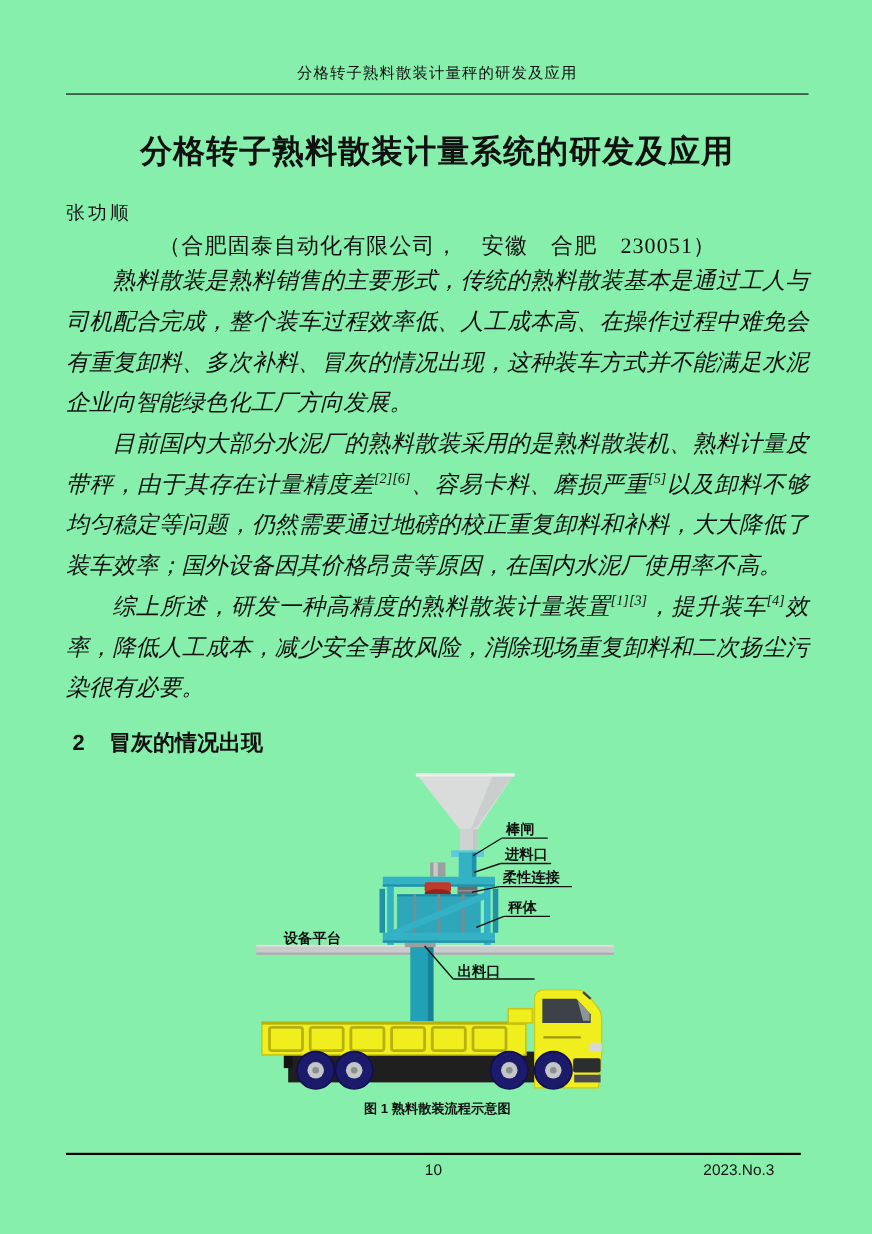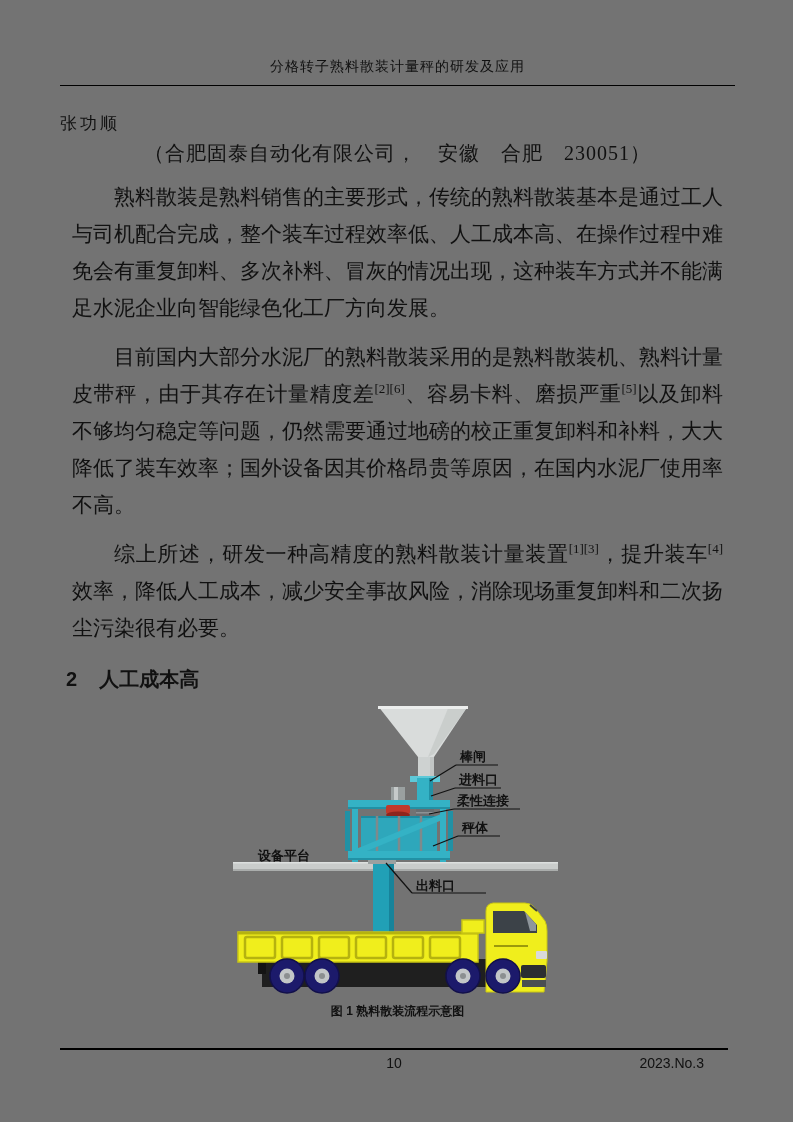--- a/index.html
+++ b/index.html
@@ -1,19 +1,19 @@
 <!DOCTYPE html>
 <html style="--funnel_gray: #d9dcdb; --funnel_shade: #c2c6c5; --machine_teal: #34b2c5; --machine_teal_dark: #2191a5; --machine_teal_light: #5ec9d8; --chute_teal: #21a0b6; --chute_dark: #17839a; --platform_gray: #c9cccb; --steel_gray: #9aa0a0; --valve_red: #c0392b; --valve_red_dark: #8e251d; --truck_yellow: #f0ee1c; --truck_yellow_dark: #b5b20f; --chassis_black: #1f1f1f; --window_dark: #3c4248; --tire_navy: #1c1a6b; --hub_gray: #c2c6c7;"><head>
 <meta charset="utf-8">
 <style>
   html,body{margin:0;padding:0;background:#fff;}
   .page{
     position:relative;
     width:793px;height:1122px;
-    background:#737373;
+    background:#86efac;
     overflow:hidden;
     font-family:"Liberation Serif","DejaVu Serif",serif;
     color:#111;
   }
   .column{position:absolute;left:60px;top:0;width:675px;}
 
   
   .running-head{
     margin-top:58px;
     text-align:center;
@@ -52,25 +52,26 @@
     padding-left:6px;
     font-family:"Liberation Sans","DejaVu Sans",sans-serif;
     font-weight:bold;
     font-size:20px;
     line-height:28px;
   }
   .sec-num{display:inline-block;margin-right:22px;}
 
   
   .body-p{
-    margin:12px;
+    margin:0;
     font-size:21px;
     line-height:37px;
     text-align:justify;
     text-indent:2em;
+    font-style:italic;
   }
   .body-p sup{
     font-size:13px;
     line-height:0;
     vertical-align:super;
   }
 
   
   .fig{margin:2px 0 0 0;text-align:center;}
   .fig svg{display:block;margin:0 auto;}
@@ -120,32 +121,33 @@
   .footer-issue{position:absolute;right:24px;top:0;}
 </style>
 </head>
 <body>
 
 <div class="page">
   <div class="column">
 
     <div class="running-head">分格转子熟料散装计量秤的研发及应用</div>
 
+    <div class="art-title">分格转子熟料散装计量系统的研发及应用</div>
 
     <div class="art-author">张功顺</div>
 
     <div class="art-affil">（合肥固泰自动化有限公司，　安徽　合肥　230051）</div>
 
 
     <p class="body-p">熟料散装是熟料销售的主要形式，传统的熟料散装基本是通过工人与司机配合完成，整个装车过程效率低、人工成本高、在操作过程中难免会有重复卸料、多次补料、冒灰的情况出现，这种装车方式并不能满足水泥企业向智能绿色化工厂方向发展。</p>
     <p class="body-p">目前国内大部分水泥厂的熟料散装采用的是熟料散装机、熟料计量皮带秤，由于其存在计量精度差<sup>[2][6]</sup>、容易卡料、磨损严重<sup>[5]</sup>以及卸料不够均匀稳定等问题，仍然需要通过地磅的校正重复卸料和补料，大大降低了装车效率；国外设备因其价格昂贵等原因，在国内水泥厂使用率不高。</p>
     <p class="body-p">综上所述，研发一种高精度的熟料散装计量装置<sup>[1][3]</sup>，提升装车<sup>[4]</sup>效率，降低人工成本，减少安全事故风险，消除现场重复卸料和二次扬尘污染很有必要。</p>
 
     <h2 class="sec">
-      <span class="sec-num">2</span><span>人工成本高</span>
+      <span class="sec-num">2</span><span>冒灰的情况出现</span>
     </h2>
 
     <figure class="fig" style="margin:2px 0 0 0">
       <svg width="340" height="298" viewBox="0 0 340 298">
 
         <g>
           <polygon class="c-funnel" points="150,7 240,7 206,58 190,58"></polygon>
           <polygon class="c-funnel-shade" points="221,7 240,7 206,55 200,58" opacity="0.65"></polygon>
           <rect x="150" y="7" width="90" height="3" fill="#eceeed"></rect>
           <rect x="190" y="58" width="16" height="19" fill="#ced2d1"></rect>

